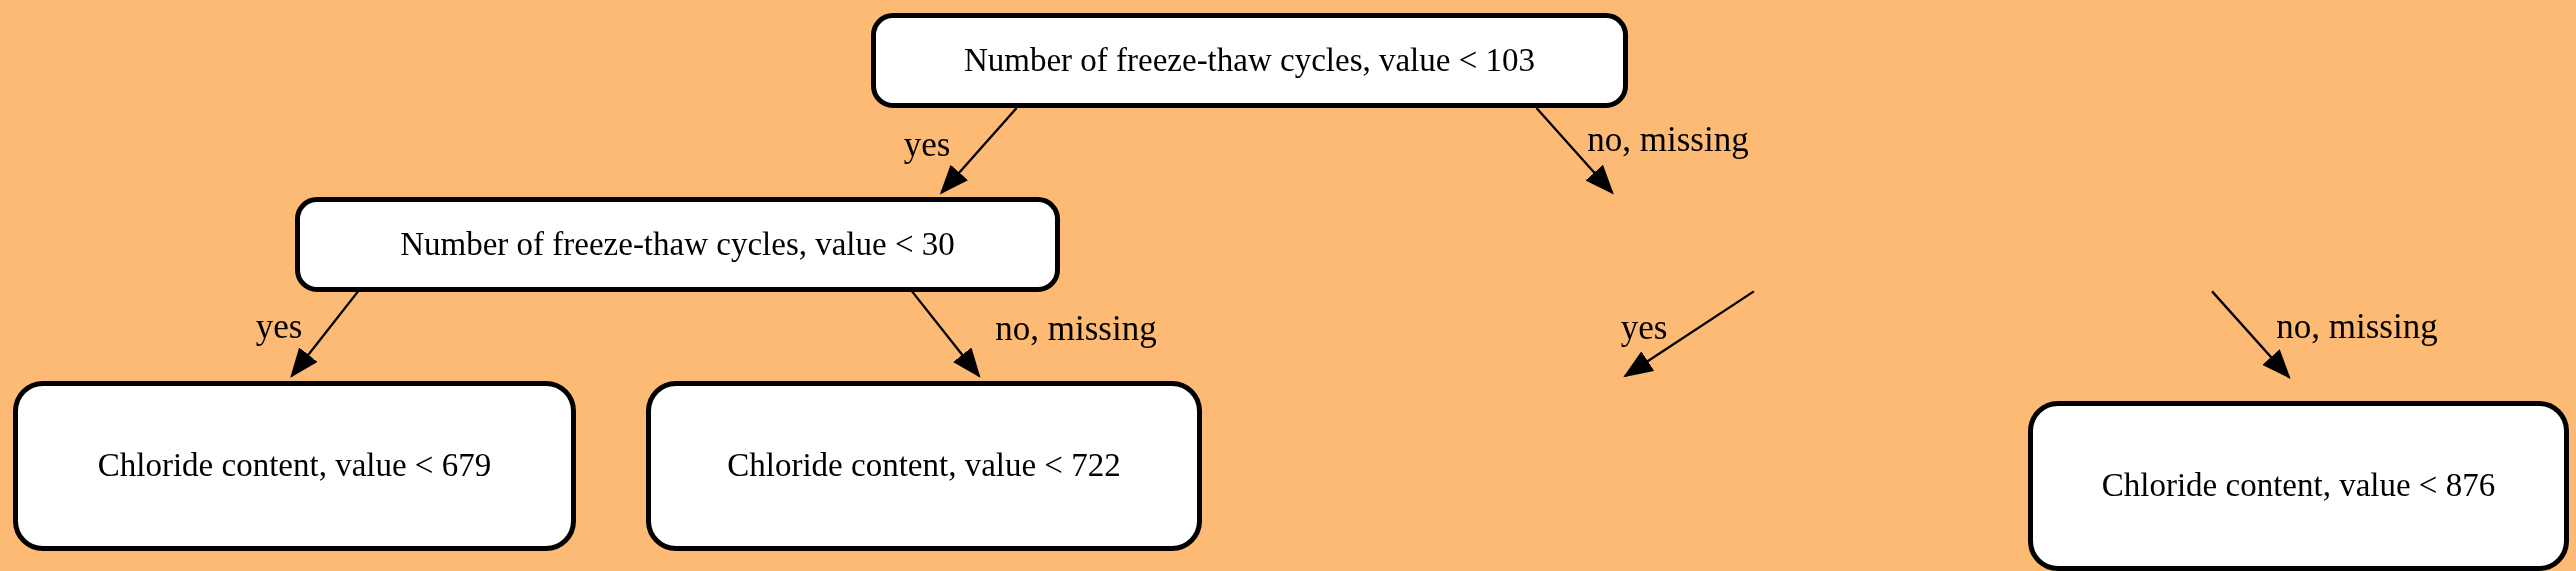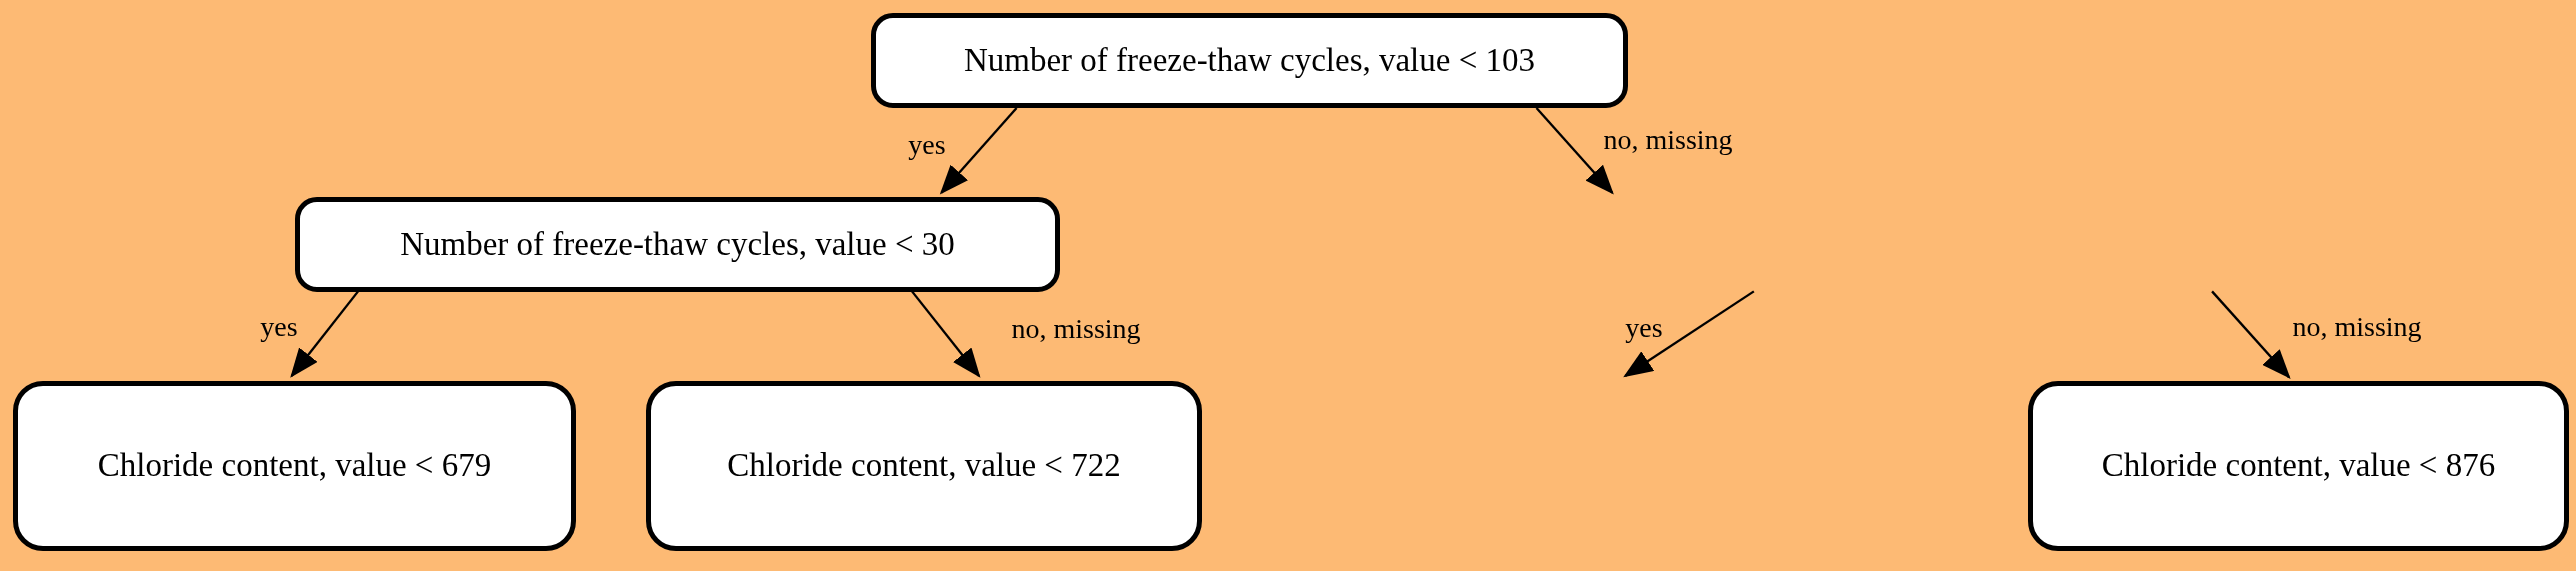--- a/index.html
+++ b/index.html
@@ -38,26 +38,26 @@
   }
   .node.inner { border-radius: 22px; }
   .node.leaf  { border-radius: 30px; }
 
   #node-root  { left: 871px; top: 13px;  width: 757px; height: 95px; }
   #node-left  { left: 279px;  top: 197px; width: 765px; height: 95px; margin-left: 16px; }
   #node-right { left: 1601px; top: 197px; width: 790px; height: 95px; }
   #node-leaf1 { left: 13px;   top: 381px; width: 563px;  height: 170px; }
   #node-leaf2 { left: 646px; top: 381px; width: 556px;  height: 170px; justify-content: center; }
   #node-leaf3 { left: 1396px; top: 381px; width: 561px;  height: 170px; }
-  #node-leaf4 { left: 2028px; top: 381px; width: 541px;  height: 170px; }
+  #node-leaf4 { left: 2028px; top: 401px; width: 541px;  height: 170px; }
 
   .edge-label {
     position: absolute;
     transform: translate(-50%, -50%);
-    font-size: 28px;
+    font-size: 35px;
     white-space: nowrap;
   }
   #edge-label-1 { left: 927px; top: 145px; }
   #edge-label-2 { left: 1668px; top: 140px; }
   #edge-label-3 { left: 279px;  top: 327px; }
   #edge-label-4 { left: 1076px; top: 329px; }
   #edge-label-5 { left: 1644px; top: 328px; }
   #edge-label-6 { left: 2357px; top: 327px; }
 
   .edge-line {

